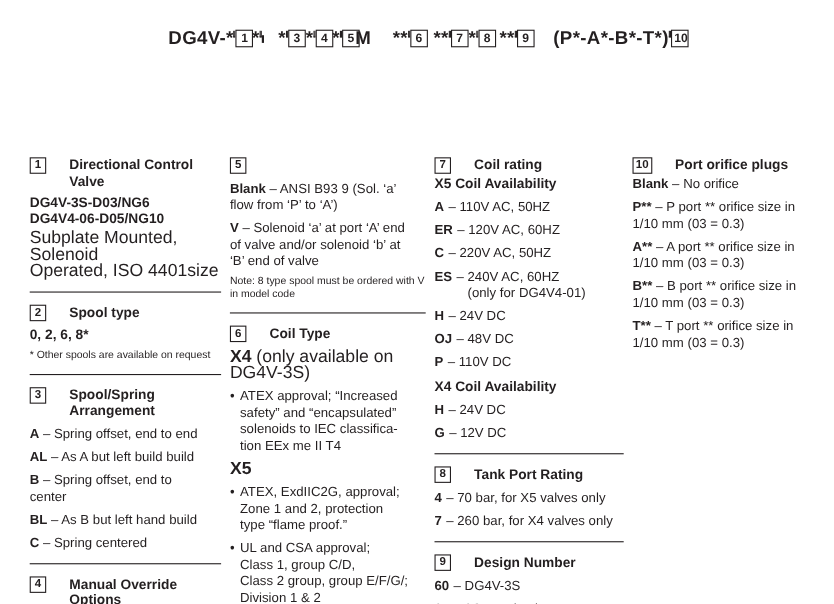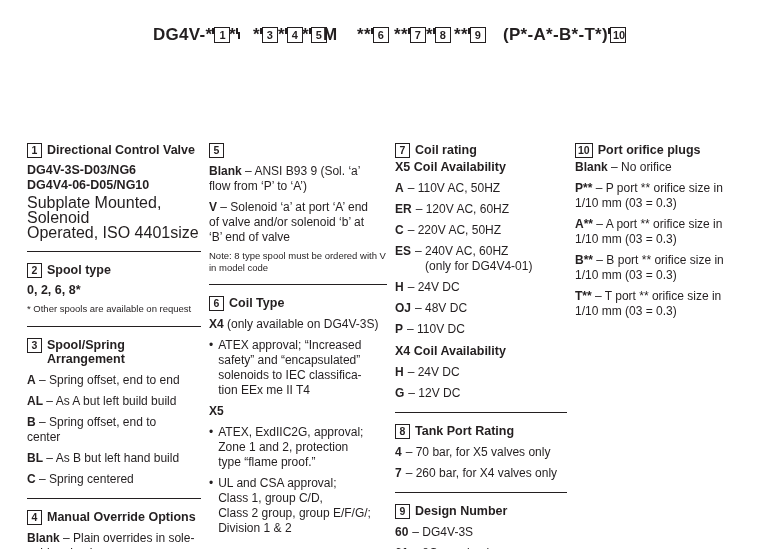--- a/index.html
+++ b/index.html
@@ -16,34 +16,34 @@
     border-left:1.6px solid #231f20; border-right:1.6px solid #231f20; border-bottom:1.6px solid #231f20; }
   .stem { width:1.6px; height:7px; background:#231f20; }
   .numbox { min-width:16px; height:16px; padding:0 2px; border:1.6px solid #231f20;
     font-size:11px; font-weight:bold; line-height:14px; text-align:center; background:#fff; }
   
   .cols { display:flex; gap:8px; margin:42px 0 0 27px; }
   .col-1 { width:174px; } .col-2 { width:178px; } .col-3 { width:172px; } .col-4 { width:178px; }
   .sec-head { display:flex; gap:5px; margin-bottom:5px; }
   .numbox2 { flex:0 0 auto; min-width:15px; height:15px; padding:0 2px; border:1.3px solid #231f20;
     font-size:10.5px; font-weight:bold; line-height:13px; text-align:center; margin-top:1px; }
-  .sec-title { font-weight:bold; font-size:12.5px; line-height:14.5px; white-space:pre-wrap; padding-top:1px; }
+  .sec-title { font-weight:bold; font-size:12.5px; line-height:14.5px; white-space:pre-wrap; padding-top:1px;margin-left:16px; }
   .bold-lines { font-weight:bold; font-size:12.5px; line-height:15px; white-space:pre-wrap; }
   .body-text { font-size:16px; line-height:15px; white-space:pre-wrap; margin-top:2px; }
   .item { margin-top:6px; font-size:12px; line-height:15px; }
   .term { font-weight:bold; }
   .desc { white-space:pre-wrap; }
   .hang { display:flex; gap:4px; }
   .hang .term { white-space:pre; }
   .subtitle { font-weight:bold; font-size:12.5px; line-height:15px; margin-top:7px; }
   .small { font-size:9.5px; line-height:11.5px; margin-top:5px; white-space:pre-wrap; }
   .rule { border-top:1.2px solid #231f20; margin:11px 0 10px; }
   .bullet-row { display:flex; gap:5px; margin-top:6px; font-size:12px; line-height:15px; }
   .bullet { flex:0 0 auto; }
-  .inline-line { font-size:12px; line-height:15px; margin-top:6px; }
+  .inline-line { font-size:16px; line-height:15px; margin-top:6px; }
   .plain { white-space:pre-wrap; }
 </style>
 </head>
 <body>
 
 <div class="diagram">
 
   <div class="seg" style="left:153px;width:60px">
     <div class="seg-label">DG4V-*</div>
     <div class="bracket"></div>

